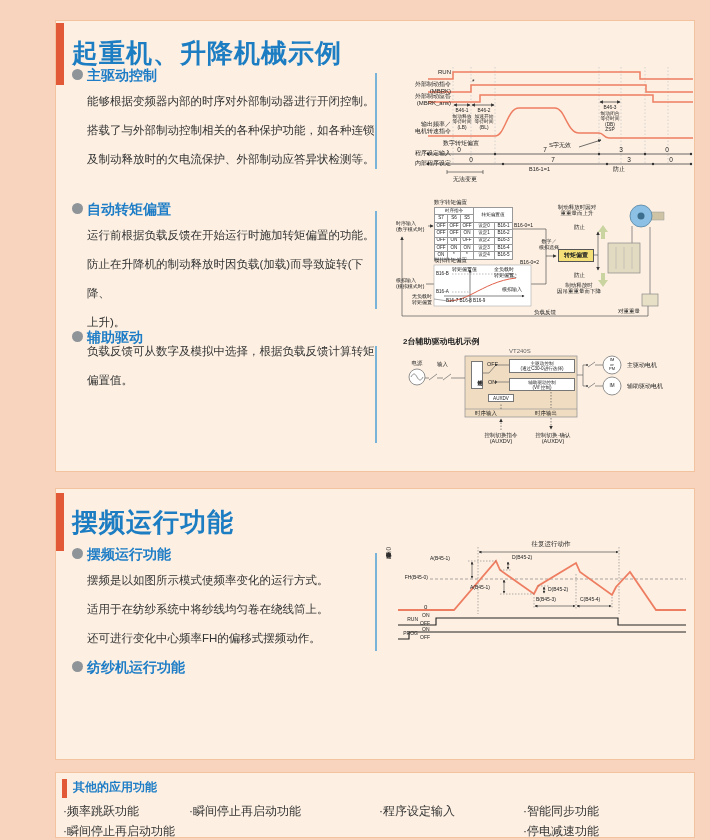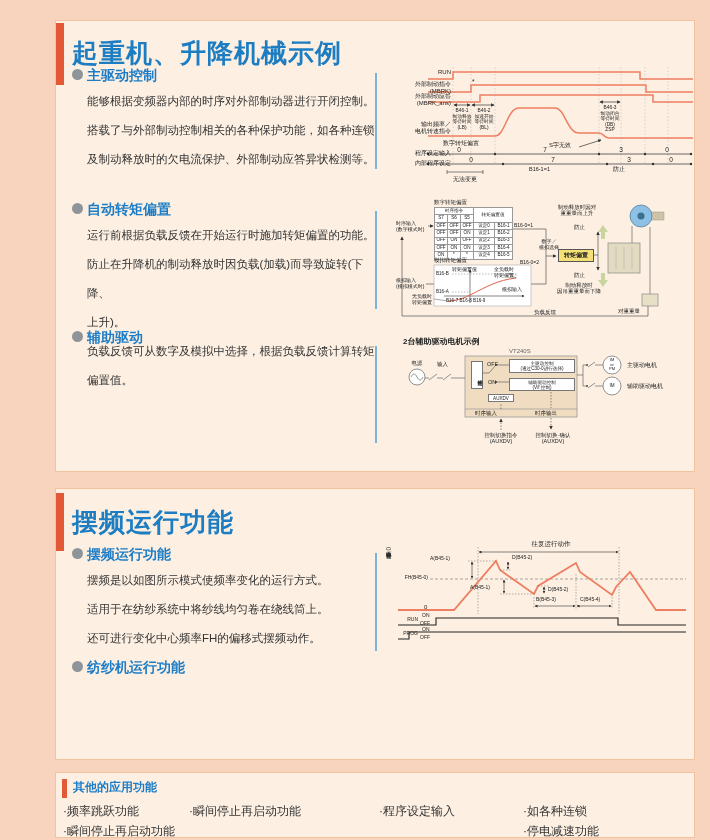--- a/index.html
+++ b/index.html
@@ -337,16 +337,16 @@
 
   <div class="sechead" style="left:16px;top:170px"><span class="bullet"></span><span>纺纱机运行功能</span></div>
 </section>
 
 <section class="panel" style="top:772px;height:66px">
   <div class="tbar" style="left:6px;top:6px;width:5px;height:19px"></div>
   <div class="sechead" style="left:17px;top:6px;font-size:12px">其他的应用功能</div>
   <div class="item" style="left:7px;top:30px">·频率跳跃功能</div>
   <div class="item" style="left:133px;top:30px">·瞬间停止再启动功能</div>
   <div class="item" style="left:323px;top:30px">·程序设定输入</div>
-  <div class="item" style="left:467px;top:30px">·如各种连锁</div>
+  <div class="item" style="left:467px;top:30px">·智能同步功能</div>
   <div class="item" style="left:7px;top:50px">·瞬间停止再启动功能</div>
   <div class="item" style="left:467px;top:50px">·停电减速功能</div>
 </section>
 
 </body></html>

